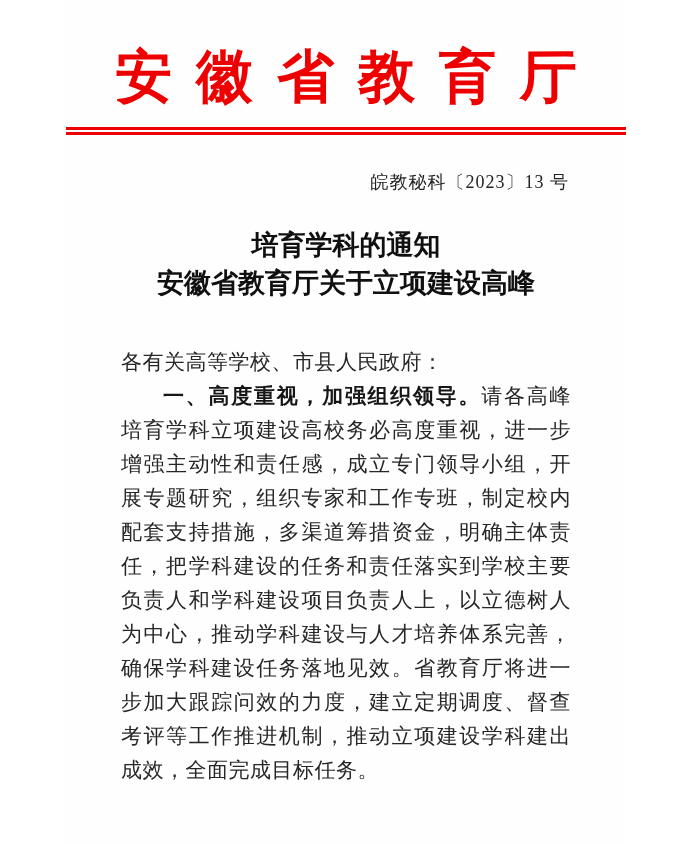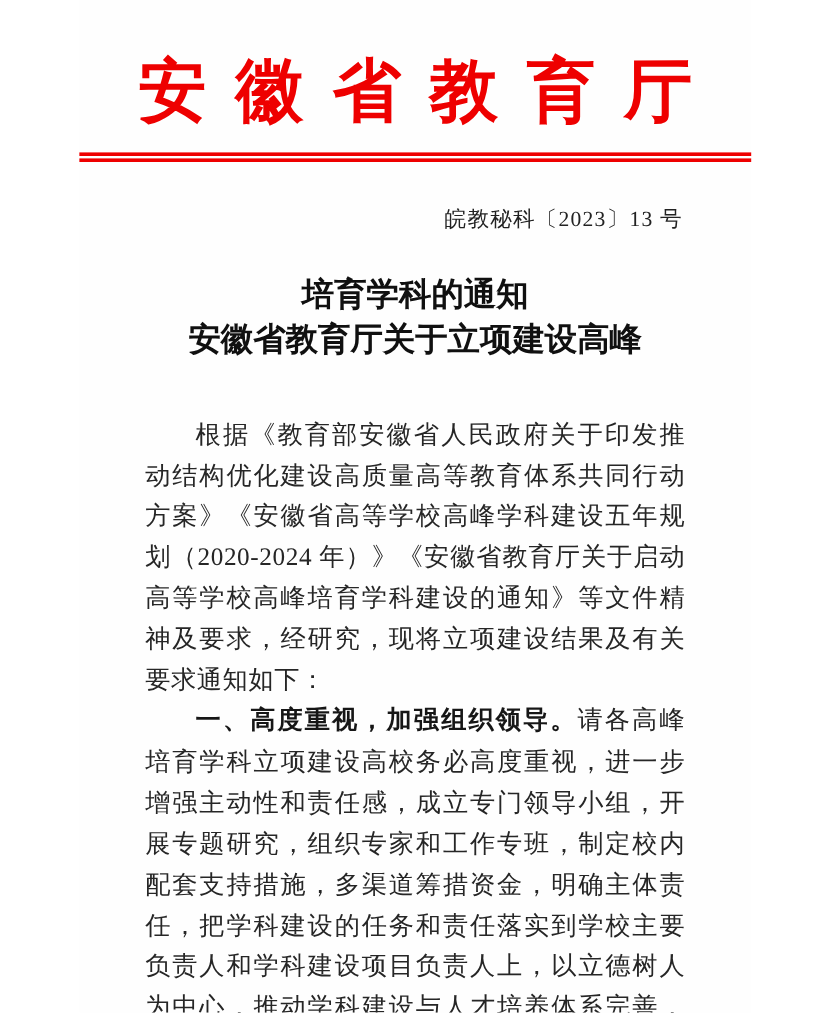--- a/index.html
+++ b/index.html
@@ -91,17 +91,17 @@
   <div class="double-rule"></div>
 
   <div class="doc-number">皖教秘科〔2023〕13 号</div>
 
   <div class="doc-title">
     <div>培育学科的通知</div>
     <div>安徽省教育厅关于立项建设高峰</div>
   </div>
 
   <div class="doc-body">
-    <p class="para-indent">根据《教育部安徽省人民政府关于印发推动结构优化建设高质量高等教育体系共同行动方案》《安徽省高等学校高峰学科建设五年规划（2020-2024 年）》《安徽省教育厅关于启动高等学校高峰培育学科建设的通知》等文件精神及要求，经研究，现将立项建设结果及有关要求通知如下：</p>
+    <p>各有关高等学校、市县人民政府：</p>
     <p class="para-indent"><span class="para-lead">一、高度重视，加强组织领导。</span><span>请各高峰培育学科立项建设高校务必高度重视，进一步增强主动性和责任感，成立专门领导小组，开展专题研究，组织专家和工作专班，制定校内配套支持措施，多渠道筹措资金，明确主体责任，把学科建设的任务和责任落实到学校主要负责人和学科建设项目负责人上，以立德树人为中心，推动学科建设与人才培养体系完善，确保学科建设任务落地见效。省教育厅将进一步加大跟踪问效的力度，建立定期调度、督查考评等工作推进机制，推动立项建设学科建出成效，全面完成目标任务。</span></p>
   </div>
 
 </div>
 
 </body></html>

